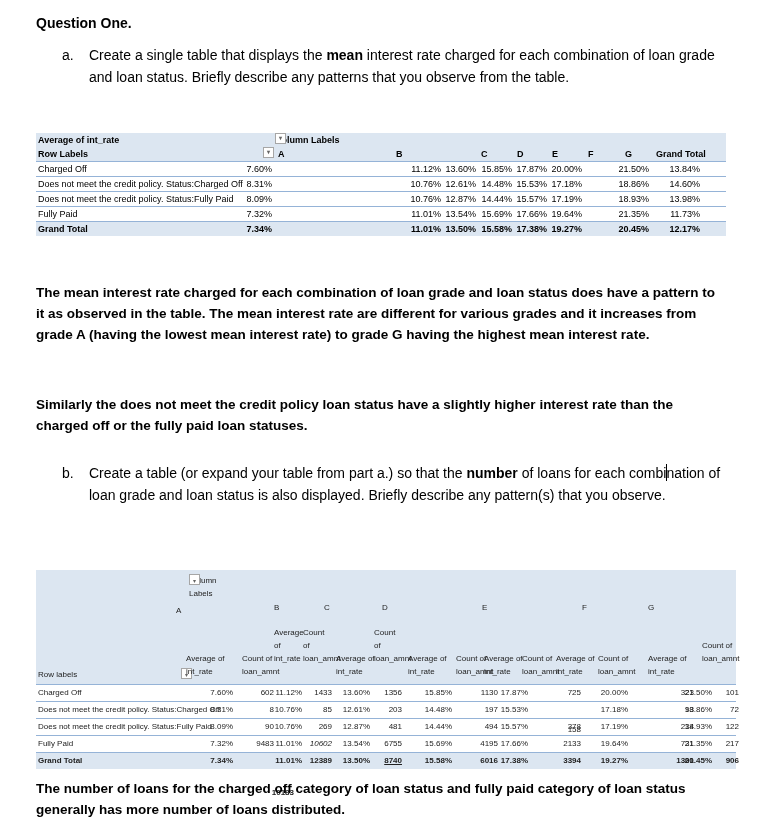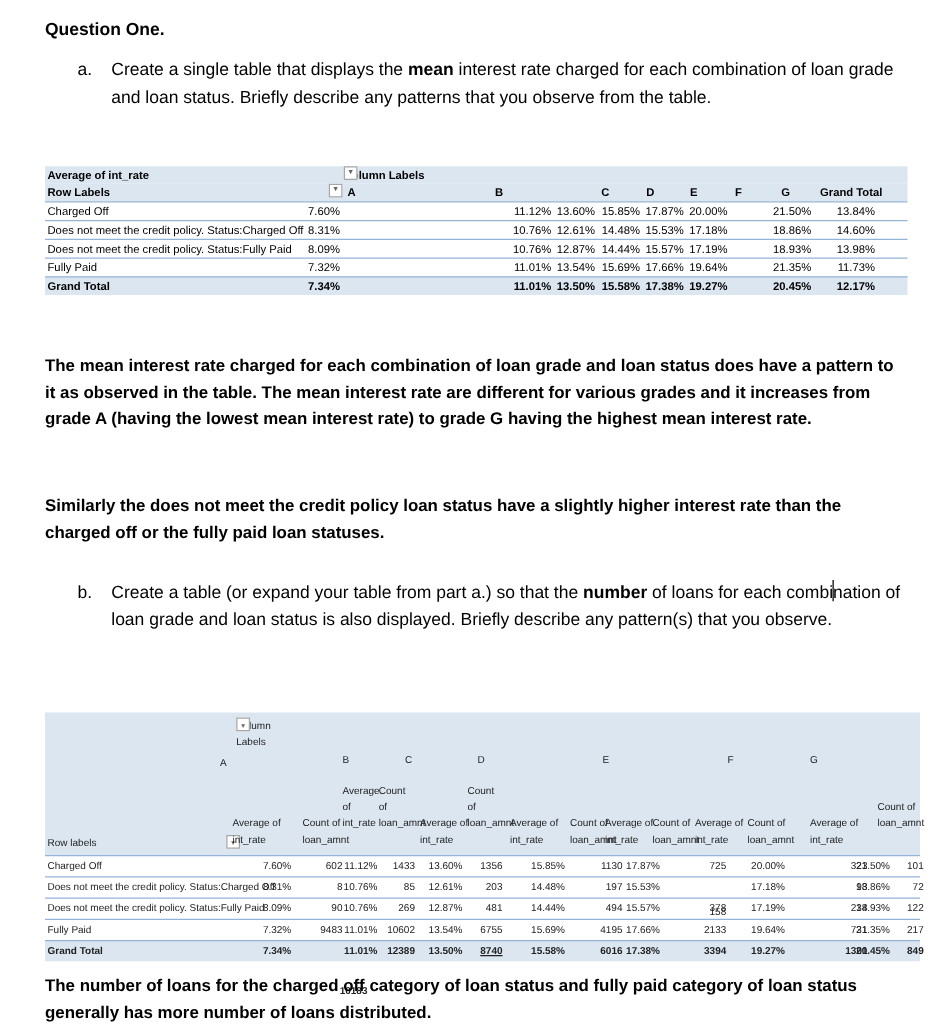--- a/index.html
+++ b/index.html
@@ -211,21 +211,21 @@
         <span style="right: 108px;">17.19%</span>
         <span style="right: 42px;">234</span>
         <span style="right: 24px;">18.93%</span>
         <span style="right: -3px;">122</span>
       </div>
       <div class="row body">
         <span class="lab" style="left: 2px;">Fully Paid</span>
         <span style="right: 503px;">7.32%</span>
         <span style="right: 462px;">9483</span>
         <span style="right: 434px;">11.01%</span>
-        <span style="right: 404px;">10602</span>
+        <span style="right: 404px; font-style: italic;">10602</span>
         <span style="right: 366px;">13.54%</span>
         <span style="right: 334px;">6755</span>
         <span style="right: 284px;">15.69%</span>
         <span style="right: 238px;">4195</span>
         <span style="right: 208px;">17.66%</span>
         <span style="right: 155px;">2133</span>
         <span style="right: 108px;">19.64%</span>
         <span style="right: 42px;">731</span>
         <span style="right: 24px;">21.35%</span>
         <span style="right: -3px;">217</span>
@@ -238,18 +238,18 @@
         <span style="right: 404px;">12389</span>
         <span style="right: 366px;">13.50%</span>
         <span style="right: 334px; text-decoration: underline;">8740</span>
         <span style="right: 284px;">15.58%</span>
         <span style="right: 238px;">6016</span>
         <span style="right: 208px;">17.38%</span>
         <span style="right: 155px; text-align: center;">3394</span>
         <span style="right: 108px;">19.27%</span>
         <span style="right: 42px;">1301</span>
         <span style="right: 24px;">20.45%</span>
-        <span style="right: -3px;">849</span>
+        <span style="right: -3px;">906</span>
       </div>
     </div>
 </div>
 
 <div class="abs para" style="top:778px;">The number of loans for the charged off category of loan status and fully paid category of loan status generally has more number of loans distributed.</div>
 
 </body></html>

